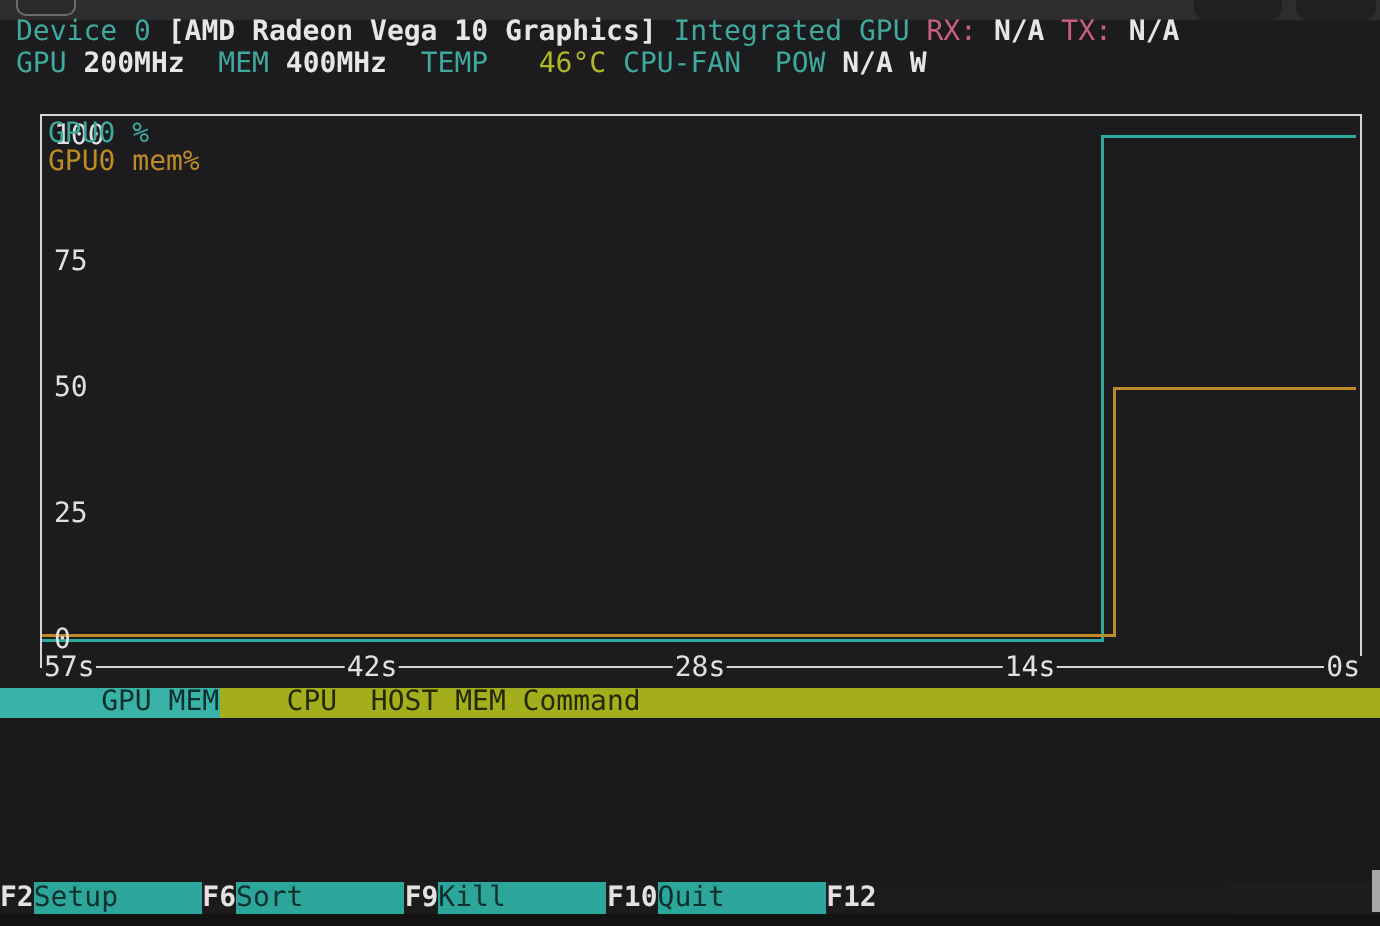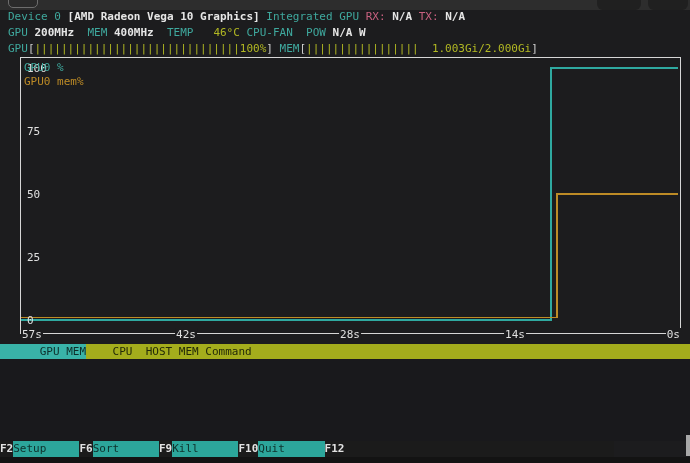--- a/index.html
+++ b/index.html
@@ -1,21 +1,21 @@
 <!DOCTYPE html>
 <html><head>
 <meta charset="utf-8">
 <style>
   * { margin:0; padding:0; box-sizing:border-box; }
   body { background:#000; }
   .screen {
     position:relative; width:690px; height:463px; overflow:hidden;
     background:#1c1c1e;
     font-family:"DejaVu Sans Mono", monospace;
-    font-size:11px; line-height:13px;
+    font-size:14px; line-height:13px;
   }
 
   
   .titlebar { position:absolute; left:0; top:0; width:690px; height:10px; background:#2d2d2d; }
   .tab-left { position:absolute; left:8px; top:-5px; width:30px; height:13px;
               border:1px solid #6d6d6d; border-radius:5px; background:#2a2a2a; }
   .tab-right1 { position:absolute; left:597px; top:-7px; width:44px; height:17px;
                 border-radius:6px; background:#202020; }
   .tab-right2 { position:absolute; left:648px; top:-7px; width:40px; height:17px;
                 border-radius:6px; background:#202020; }
@@ -71,21 +71,20 @@
   <div class="titlebar">
     <div class="tab-left"></div>
     <div class="tab-right1"></div>
     <div class="tab-right2"></div>
   </div>
 
   <div class="tline l1"><span class="teal">Device 0</span><span> </span><span class="wht">[AMD Radeon Vega 10 Graphics]</span><span> </span><span class="teal">Integrated GPU</span><span> </span><span class="pink">RX:</span><span> </span><span class="wht">N/A</span><span> </span><span class="pink">TX:</span><span> </span><span class="wht">N/A</span></div>
 
   <div class="tline l2"><span class="teal">GPU</span><span> </span><span class="wht">200MHz</span><span>  </span><span class="teal">MEM</span><span> </span><span class="wht">400MHz</span><span>  </span><span class="teal">TEMP</span><span>   </span><span class="olv">46°C</span><span> </span><span class="teal">CPU-FAN</span><span>  </span><span class="teal">POW</span><span> </span><span class="wht">N/A W</span></div>
 
-  <div class="tline l3"><span class="teal">GPU</span><span class="brk">[</span><span class="olv">|||||||||||||||||||||||||||||||100%</span><span class="brk">]</span><span> </span><span class="teal">MEM</span><span class="brk">[</span><span class="olv">|||||||||||||||||  1.003Gi/2.000Gi</span><span class="brk">]</span></div>
 
   <div class="chart-border"></div>
   <svg id="chart-svg" viewBox="0 0 662 278" xmlns="http://www.w3.org/2000/svg">
       <polyline points="1.0,263.0 531.2,263.0 531.2,11.0 658.0,11.0" fill="none" stroke="#2fa9a0" stroke-width="1.5" shape-rendering="crispEdges"></polyline>
       <polyline points="1.0,260.5 537.0,260.5 537.0,137.0 658.0,137.0" fill="none" stroke="#bd8b26" stroke-width="1.5" shape-rendering="crispEdges"></polyline>
     </svg>
 
   <div class="ylab yl0">100</div>
   <div class="ylab yl1">75</div>
   <div class="ylab yl2">50</div>

